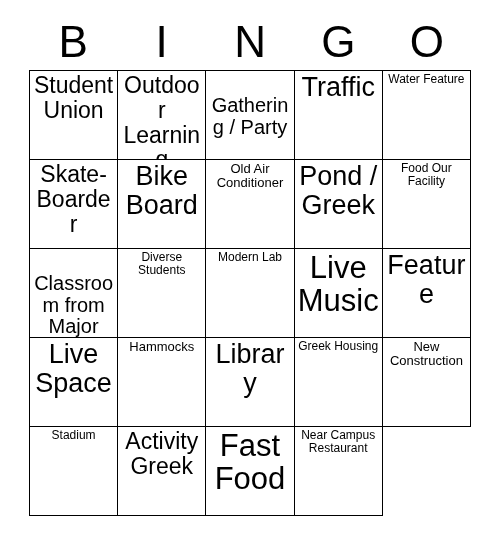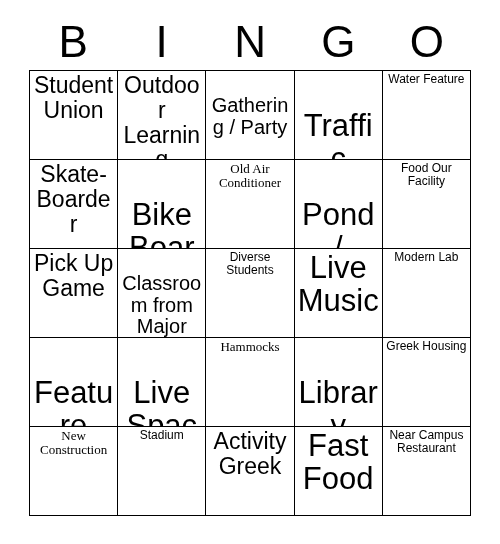--- a/index.html
+++ b/index.html
@@ -74,25 +74,25 @@
   .cell-text {
     display: block;
     width: 100%;
     line-height: 1.08;
     word-wrap: break-word;
     hyphens: none;
   }
 
   
   .fs-xxl .cell-text { font-size: 31px; }
-  .fs-xl  .cell-text { font-size: 31px; margin-top: 36px; }
+  .fs-xl  .cell-text { font-size: 27px; }
   .fs-lg  .cell-text { font-size: 23px; }
   .fs-md  .cell-text { font-size: 12px; }
   .fs-sm  .cell-text { font-size: 20px; margin-top: 22px; }
-  .fs-xs  .cell-text { font-size: 13px; font-family: Liberation Serif, serif; }
+  .fs-xs  .cell-text { font-size: 13px; }
   .fs-xxs .cell-text { font-size: 12px; }
 </style>
 </head>
 <body>
 
 <div id="bingo-card">
 
   <div id="header-row">
     <div class="header-letter">B</div>
     <div class="header-letter">I</div>
@@ -128,34 +128,31 @@
     <div class="cell fs-xs">
       <span class="cell-text">Old Air Conditioner</span>
     </div>
     <div class="cell fs-xl">
       <span class="cell-text">Pond / Greek</span>
     </div>
     <div class="cell fs-md">
       <span class="cell-text">Food Our Facility</span>
     </div>
 
-    <div class="cell fs-lg">
-      <span class="cell-text">Pick Up Game</span>
-    </div>
     <div class="cell fs-sm">
       <span class="cell-text">Classroom from Major</span>
     </div>
     <div class="cell fs-md">
       <span class="cell-text">Diverse Students</span>
     </div>
+    <div class="cell fs-md">
+      <span class="cell-text">Modern Lab</span>
+    </div>
     <div class="cell fs-xxl">
       <span class="cell-text">Live Music</span>
-    </div>
-    <div class="cell fs-md">
-      <span class="cell-text">Modern Lab</span>
     </div>
 
     <div class="cell fs-xl">
       <span class="cell-text">Feature</span>
     </div>
     <div class="cell fs-xl">
       <span class="cell-text">Live Space</span>
     </div>
     <div class="cell fs-xs">
       <span class="cell-text">Hammocks</span>

